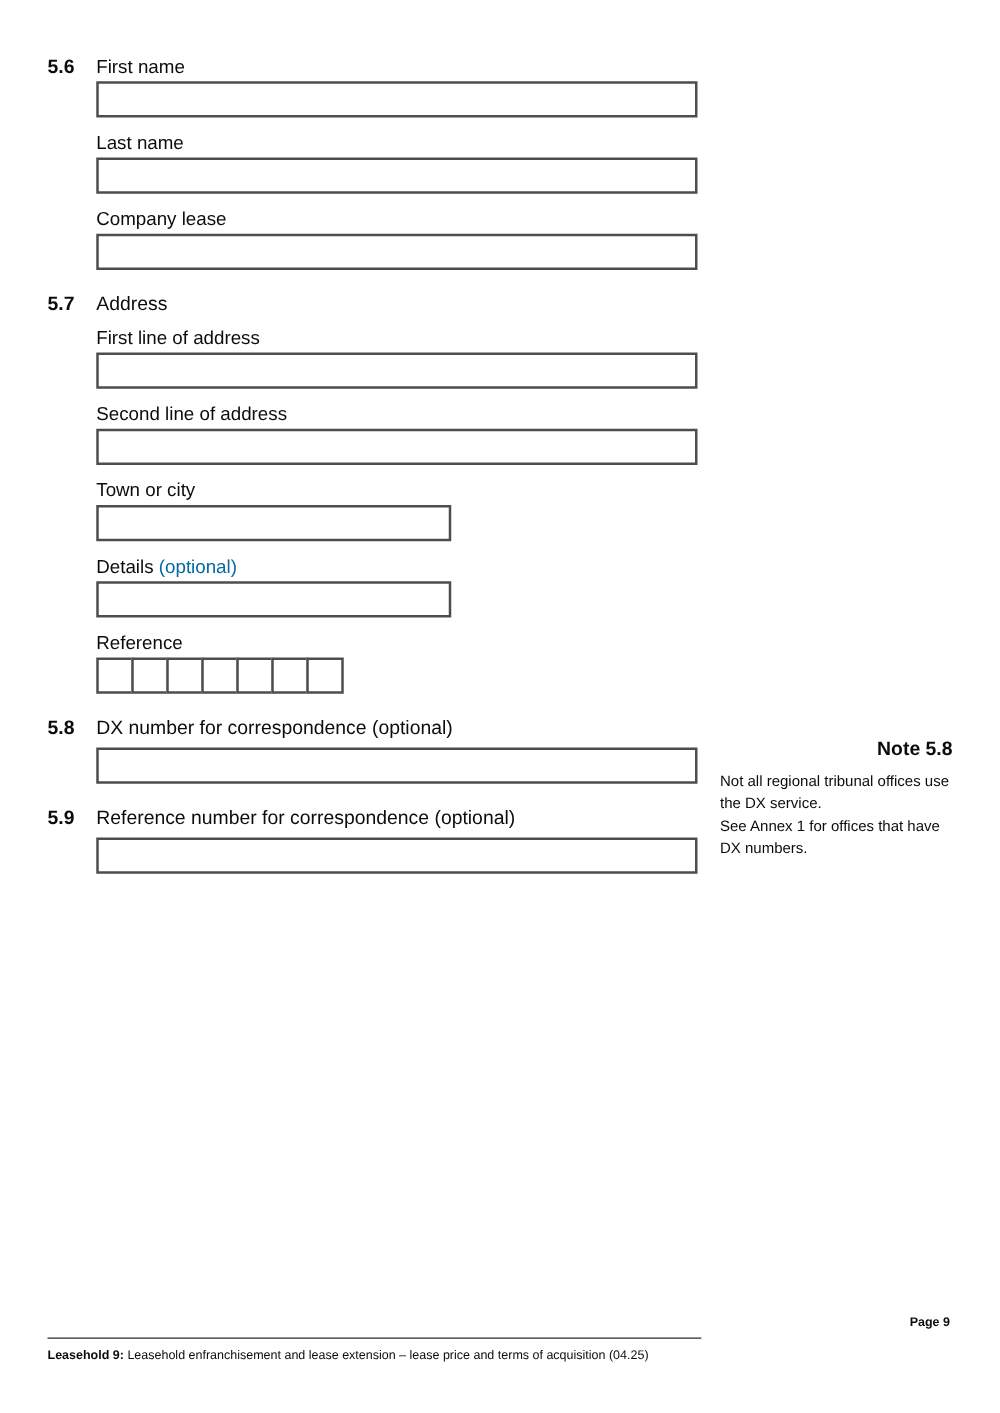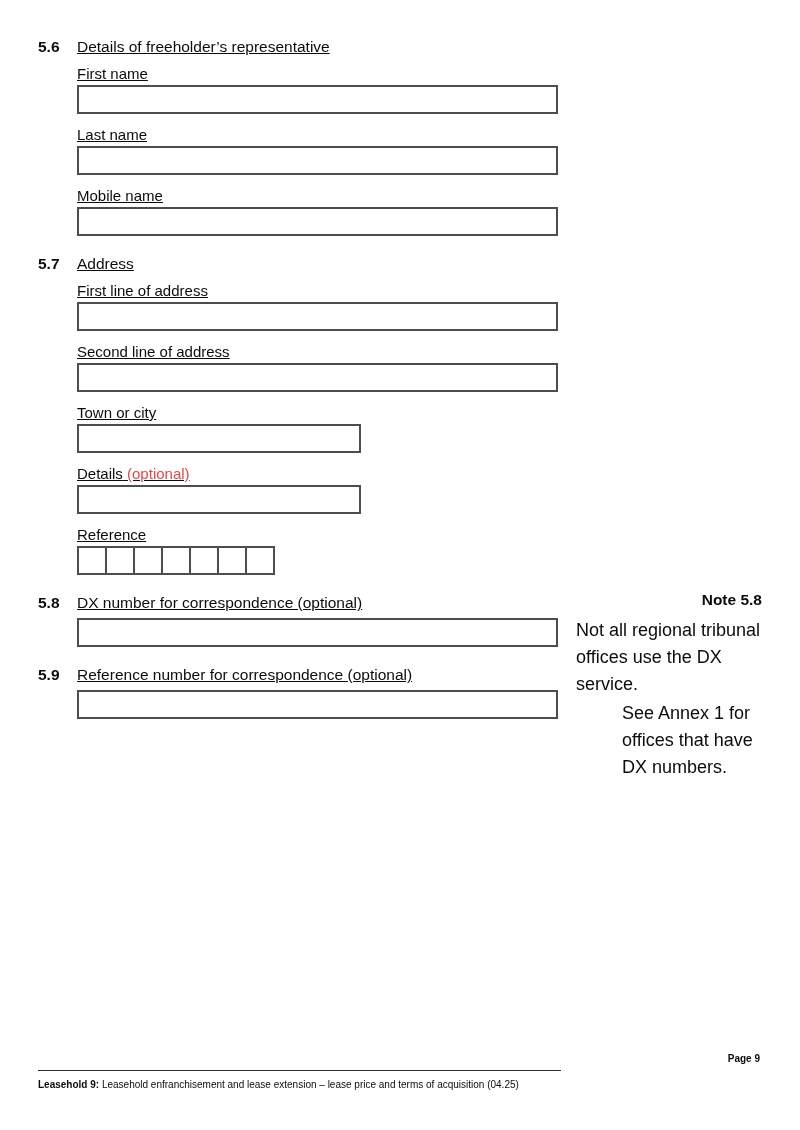--- a/index.html
+++ b/index.html
@@ -16,21 +16,20 @@
     background: #ffffff;
     overflow: hidden;
   }
   .main-col {
     padding-top: 37px;
   }
   .section {
     position: relative;
     padding-left: 77px;
     margin-top: 18px;
-    text-decoration: underline;
   }
   .section.first { margin-top: 0; }
   .s-head {
     font-size: 15.5px;
     line-height: 20px;
   }
   .s-num {
     position: absolute;
     left: 38px;
     top: 0;
@@ -38,21 +37,21 @@
     font-size: 15.5px;
     line-height: 20px;
   }
   .field-label {
     display: block;
     font-size: 15px;
     line-height: 20px;
     margin-top: 11px;
   }
   .field-label.after-head { margin-top: 7px; }
-  .opt { color: #ef4444; }
+  .opt { color: #0369a1; }
   .tbox {
     display: block;
     margin-top: 1px;
     height: 29px;
     border: 2px solid #4d4d4d;
     background: #ffffff;
     font-family: "Liberation Sans", sans-serif;
     font-size: 15px;
     padding: 0 6px;
     border-radius: 0;
@@ -80,25 +79,25 @@
     top: 590px;
     width: 186px;
   }
   .note-head {
     font-weight: bold;
     font-size: 15.5px;
     line-height: 20px;
     text-align: right;
   }
   .note-p {
-    font-size: 18px;
-    line-height: 27px;
+    font-size: 12px;
+    line-height: 17px;
     margin-top: 7px;
   }
-  .note-p + .note-p { margin-top: 2px; margin-left: 46px; }
+  .note-p + .note-p { margin-top: 2px; }
   .page-num {
     position: absolute;
     top: 1053px;
     right: 40px;
     font-weight: bold;
     font-size: 10px;
     margin-left: 28px;
   }
   .footer-rule {
     position: absolute;
@@ -120,29 +119,28 @@
 </style>
 </head>
 <body>
 
 <div class="page">
 
   <div class="main-col">
 
     <div class="section first">
       <span class="s-num">5.6</span>
-      <div class="s-head">Details of freeholder’s representative</div>
 
       <label class="field-label after-head">First name</label>
       <input class="tbox w-full" type="text" value="" style="">
 
       <label class="field-label">Last name</label>
       <input class="tbox w-full" type="text" value="" style="">
 
-      <label class="field-label">Mobile name</label>
+      <label class="field-label">Company lease</label>
       <input class="tbox w-full" type="text" value="" style="">
     </div>
 
     <div class="section">
       <span class="s-num">5.7</span>
       <div class="s-head">Address</div>
 
       <label class="field-label after-head">First line of address</label>
       <input class="tbox w-full" type="text" value="" style="">
 

